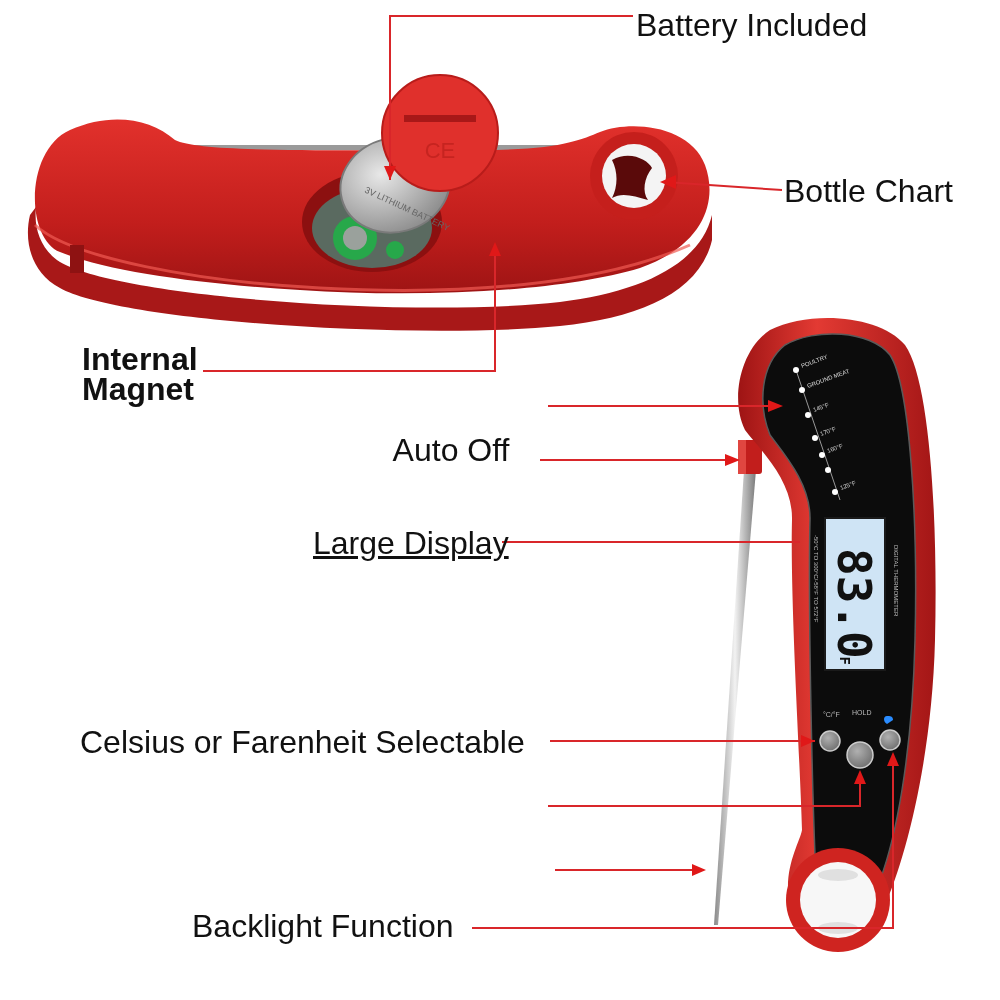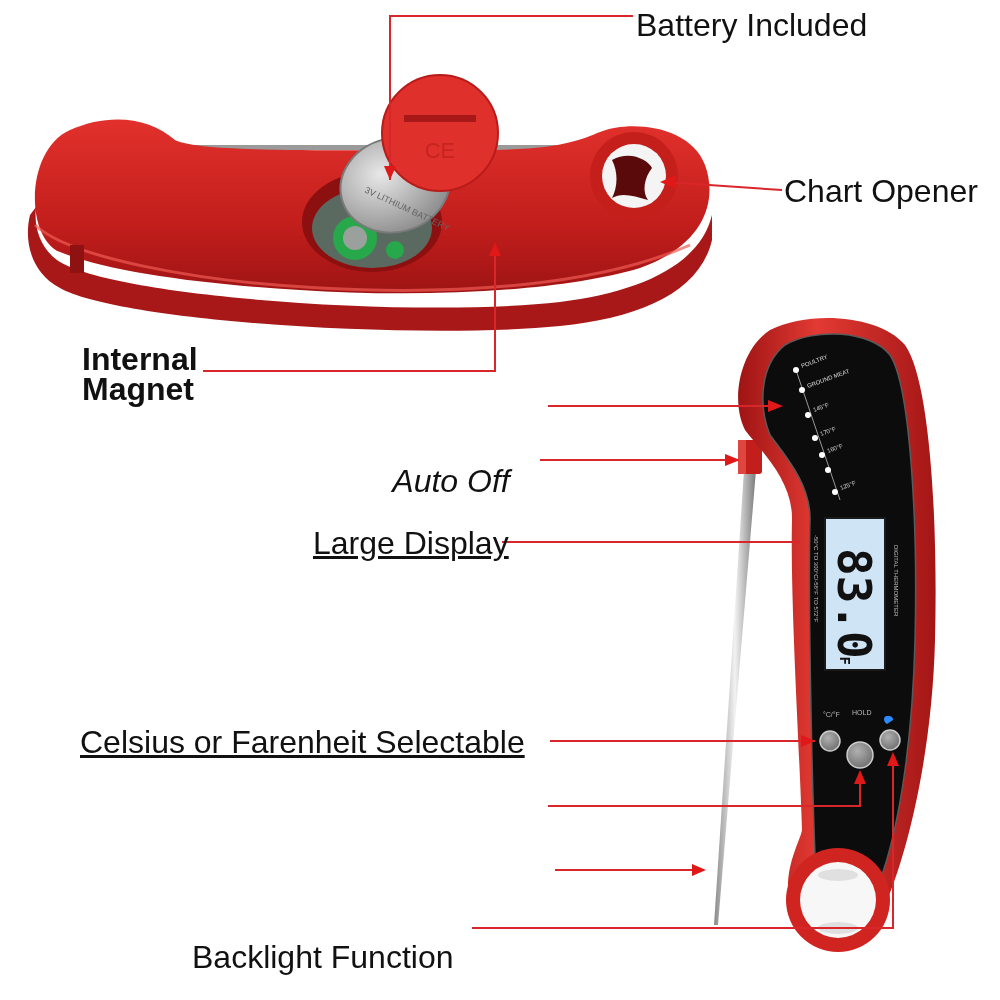--- a/index.html
+++ b/index.html
@@ -161,25 +161,25 @@
     <polygon points="783,406 768,400 768,412"></polygon>
     <polygon points="740,460 725,454 725,466"></polygon>
     <polygon points="815,741 801,735 801,747"></polygon>
     <polygon points="860,770 854,784 866,784"></polygon>
     <polygon points="706,870 692,864 692,876"></polygon>
     <polygon points="893,752 887,766 899,766"></polygon>
   </g>
 </svg>
 
 <div class="label" style="left:636px;top:10px;">Battery Included</div>
-<div class="label" style="left:784px;top:176px;">Chart Opener</div>
+<div class="label" style="left:784px;top:176px;">Bottle Chart</div>
 <div class="label" style="left:82px;top:344px;font-weight:bold;">
   <div>Internal</div>
   <div>Magnet</div>
 </div>
-<div class="label center" style="left:356px;top:466px;width:190px;font-style:italic;">
+<div class="label center" style="left:356px;top:435px;width:190px;">
   <div>Auto Off</div>
 </div>
 <div class="label" style="left:313px;top:528px;text-decoration:underline;">Large Display</div>
-<div class="label" style="left:80px;top:727px;text-decoration:underline;">Celsius or Farenheit Selectable</div>
-<div class="label" style="left:192px;top:911px;margin-top:31px;">Backlight Function</div>
+<div class="label" style="left:80px;top:727px;">Celsius or Farenheit Selectable</div>
+<div class="label" style="left:192px;top:911px;">Backlight Function</div>
 
 </div>
 
 </body></html>

